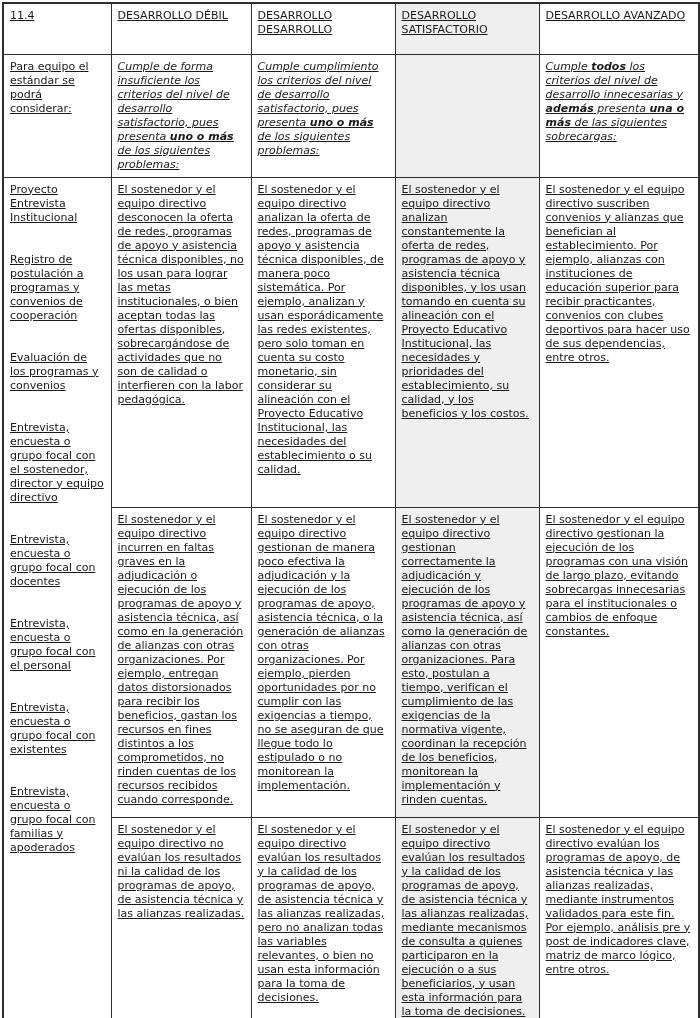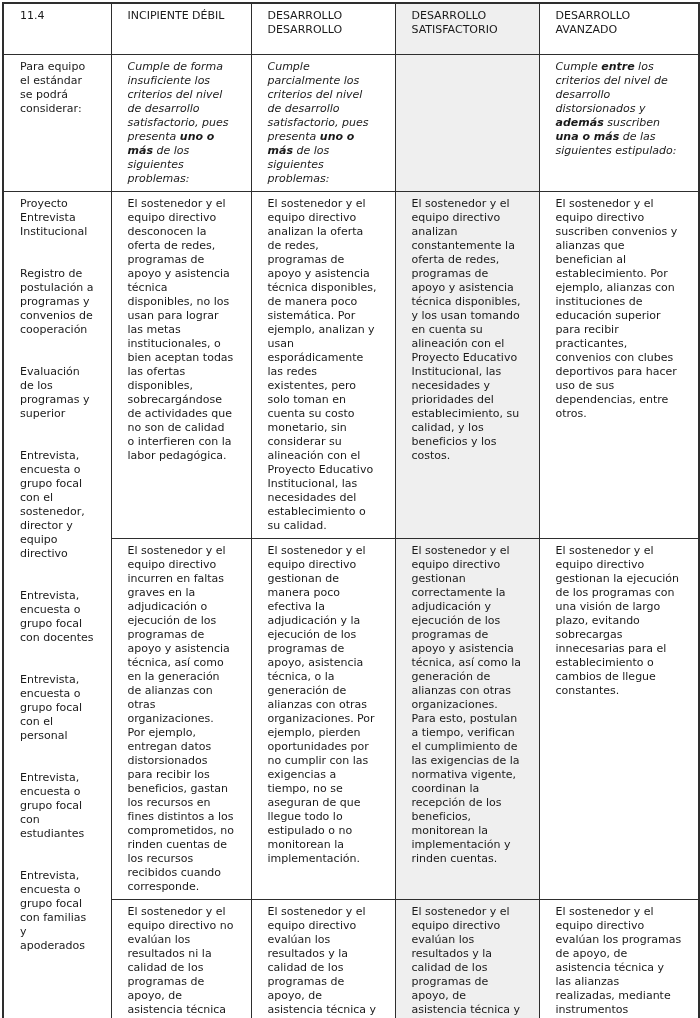--- a/index.html
+++ b/index.html
@@ -12,26 +12,27 @@
   }
   table.rubric {
     border-collapse: collapse;
     table-layout: fixed;
     width: 696px;
     margin: 2px;
   }
   table.rubric td, table.rubric th {
     border: 1px solid var(--border);
     vertical-align: top;
-    padding: 5px 16px;
+    padding: 5px 6px;
     font-size: 11px;
     line-height: 14px;
     font-weight: normal;
     text-align: left;
     overflow: hidden;
+    text-decoration: underline;
   }
   table.rubric { border: 2px solid var(--border); }
   th.level { text-align: center; padding-top: 7px; }
   td.code { padding-top: 6px; font-size: 11.5px; }
   .shade { background: var(--shaded); }
   .criteria { font-style: italic; margin-top: 7px; }
   .criteria b { font-style: italic; }
   tr.r-header  td, tr.r-header  th { height: 51px; }
   tr.r-criteria td { height: 95px; }
   tr.r-body1 td { height: 330px; }
@@ -48,56 +49,56 @@
     <col style="width:108px">
     <col style="width:140px">
     <col style="width:144px">
     <col style="width:144px">
     <col style="width:160px">
   </colgroup>
 
   <tbody>
       <tr class="r-header">
     <td class="code">11.4</td>
-    <th class="level">INCIPIENTE DÉBIL</th>
+    <th class="level">DESARROLLO DÉBIL</th>
     <th class="level">DESARROLLO DESARROLLO</th>
     <th class="level shade">DESARROLLO SATISFACTORIO</th>
     <th class="level">DESARROLLO AVANZADO</th>
   </tr>
 
   <tr class="r-criteria">
     <td>Para equipo el estándar se podrá considerar:</td>
     <td class="criteria"><span>Cumple de forma insuficiente los criterios del nivel de desarrollo satisfactorio, pues presenta </span><b>uno o más</b><span> de los siguientes problemas:</span></td>
-    <td class="criteria"><span>Cumple parcialmente los criterios del nivel de desarrollo satisfactorio, pues presenta </span><b>uno o más</b><span> de los siguientes problemas:</span></td>
+    <td class="criteria"><span>Cumple cumplimiento los criterios del nivel de desarrollo satisfactorio, pues presenta </span><b>uno o más</b><span> de los siguientes problemas:</span></td>
     <td class="criteria shade"></td>
-    <td class="criteria"><span>Cumple </span><b>entre</b><span> los criterios del nivel de desarrollo distorsionados y </span><b>además</b><span> suscriben </span><b>una o más</b><span> de las siguientes estipulado:</span></td>
+    <td class="criteria"><span>Cumple </span><b>todos</b><span> los criterios del nivel de desarrollo innecesarias y </span><b>además</b><span> presenta </span><b>una o más</b><span> de las siguientes sobrecargas:</span></td>
   </tr>
 
   <tr class="r-body1">
     <td rowspan="3">
       <div class="evidence-item">Proyecto Entrevista Institucional</div>
       <div class="evidence-item">Registro de postulación a programas y convenios de cooperación</div>
-      <div class="evidence-item">Evaluación de los programas y superior</div>
+      <div class="evidence-item">Evaluación de los programas y convenios</div>
       <div class="evidence-item">Entrevista, encuesta o grupo focal con el sostenedor, director y equipo directivo</div>
       <div class="evidence-item">Entrevista, encuesta o grupo focal con docentes</div>
       <div class="evidence-item">Entrevista, encuesta o grupo focal con el personal</div>
-      <div class="evidence-item">Entrevista, encuesta o grupo focal con estudiantes</div>
+      <div class="evidence-item">Entrevista, encuesta o grupo focal con existentes</div>
       <div class="evidence-item">Entrevista, encuesta o grupo focal con familias y apoderados</div>
     </td>
     <td>El sostenedor y el equipo directivo desconocen la oferta de redes, programas de apoyo y asistencia técnica disponibles, no los usan para lograr las metas institucionales, o bien aceptan todas las ofertas disponibles, sobrecargándose de actividades que no son de calidad o interfieren con la labor pedagógica.</td>
     <td>El sostenedor y el equipo directivo analizan la oferta de redes, programas de apoyo y asistencia técnica disponibles, de manera poco sistemática. Por ejemplo, analizan y usan esporádicamente las redes existentes, pero solo toman en cuenta su costo monetario, sin considerar su alineación con el Proyecto Educativo Institucional, las necesidades del establecimiento o su calidad.</td>
     <td class="shade">El sostenedor y el equipo directivo analizan constantemente la oferta de redes, programas de apoyo y asistencia técnica disponibles, y los usan tomando en cuenta su alineación con el Proyecto Educativo Institucional, las necesidades y prioridades del establecimiento, su calidad, y los beneficios y los costos.</td>
     <td>El sostenedor y el equipo directivo suscriben convenios y alianzas que benefician al establecimiento. Por ejemplo, alianzas con instituciones de educación superior para recibir practicantes, convenios con clubes deportivos para hacer uso de sus dependencias, entre otros.</td>
   </tr>
 
   <tr class="r-body2">
     <td>El sostenedor y el equipo directivo incurren en faltas graves en la adjudicación o ejecución de los programas de apoyo y asistencia técnica, así como en la generación de alianzas con otras organizaciones. Por ejemplo, entregan datos distorsionados para recibir los beneficios, gastan los recursos en fines distintos a los comprometidos, no rinden cuentas de los recursos recibidos cuando corresponde.</td>
     <td>El sostenedor y el equipo directivo gestionan de manera poco efectiva la adjudicación y la ejecución de los programas de apoyo, asistencia técnica, o la generación de alianzas con otras organizaciones. Por ejemplo, pierden oportunidades por no cumplir con las exigencias a tiempo, no se aseguran de que llegue todo lo estipulado o no monitorean la implementación.</td>
     <td class="shade">El sostenedor y el equipo directivo gestionan correctamente la adjudicación y ejecución de los programas de apoyo y asistencia técnica, así como la generación de alianzas con otras organizaciones. Para esto, postulan a tiempo, verifican el cumplimiento de las exigencias de la normativa vigente, coordinan la recepción de los beneficios, monitorean la implementación y rinden cuentas.</td>
-    <td>El sostenedor y el equipo directivo gestionan la ejecución de los programas con una visión de largo plazo, evitando sobrecargas innecesarias para el establecimiento o cambios de llegue constantes.</td>
+    <td>El sostenedor y el equipo directivo gestionan la ejecución de los programas con una visión de largo plazo, evitando sobrecargas innecesarias para el institucionales o cambios de enfoque constantes.</td>
   </tr>
 
   <tr class="r-body3">
     <td>El sostenedor y el equipo directivo no evalúan los resultados ni la calidad de los programas de apoyo, de asistencia técnica y las alianzas realizadas.</td>
     <td>El sostenedor y el equipo directivo evalúan los resultados y la calidad de los programas de apoyo, de asistencia técnica y las alianzas realizadas, pero no analizan todas las variables relevantes, o bien no usan esta información para la toma de decisiones.</td>
     <td class="shade">El sostenedor y el equipo directivo evalúan los resultados y la calidad de los programas de apoyo, de asistencia técnica y las alianzas realizadas, mediante mecanismos de consulta a quienes participaron en la ejecución o a sus beneficiarios, y usan esta información para la toma de decisiones.</td>
     <td>El sostenedor y el equipo directivo evalúan los programas de apoyo, de asistencia técnica y las alianzas realizadas, mediante instrumentos validados para este fin. Por ejemplo, análisis pre y post de indicadores clave, matriz de marco lógico, entre otros.</td>
   </tr>
 </tbody>
   </table>

